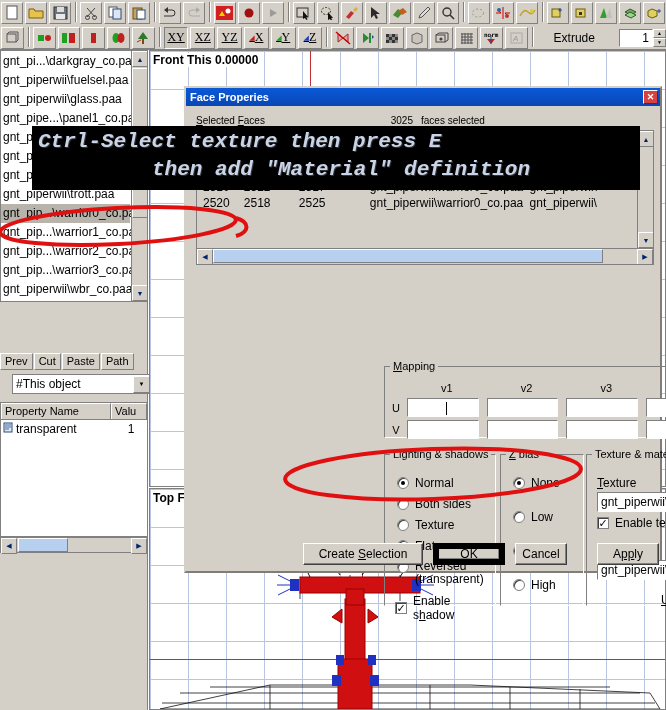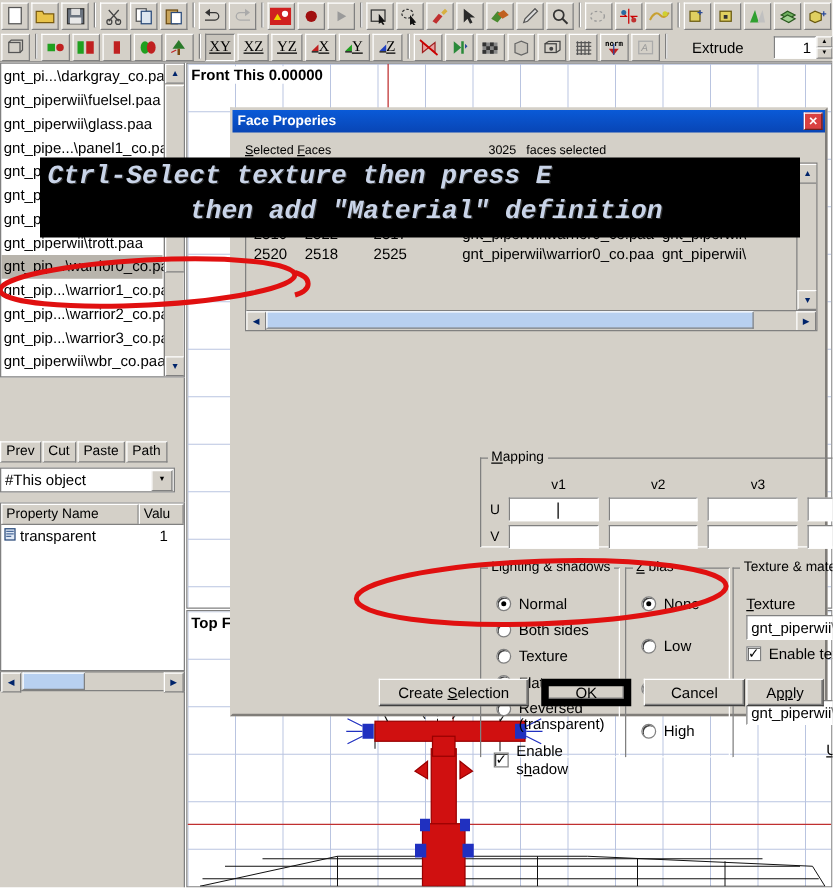--- a/index.html
+++ b/index.html
@@ -52,21 +52,21 @@
   .sbtn { width:16px; height:16px; background:#d4d0c8; border:1px solid #fff;
           border-right-color:#808080; border-bottom-color:#808080;
           display:flex; align-items:center; justify-content:center; font-size:7px; color:#00246b; }
   .sbtn.bot { position:absolute; bottom:0; }
   .sthumb { position:absolute; left:0; width:16px; background:#d4d0c8;
             border:1px solid #fff; border-right-color:#808080; border-bottom-color:#808080; }
   .btnrow { position:absolute; left:0; top:303px; display:flex; }
   .smbtn { height:17px; background:#d4d0c8; border:1px solid #fff;
            border-right-color:#808080; border-bottom-color:#808080;
            font-size:11px; padding:0 4px; line-height:15px; margin-right:1px; }
-  .combo { position:absolute; left:0; top:324px; width:140px; height:20px;
+  .combo { position:absolute; left:12px; top:324px; width:140px; height:20px;
            background:#fff; border:1px solid #808080; display:flex; align-items:center; }
   .combo-text { flex:1; padding-left:3px; font-size:12px; }
   .combo-arrow { width:17px; height:17px; margin-right:1px; background:#d4d0c8;
                  border:1px solid #fff; border-right-color:#808080; border-bottom-color:#808080;
                  display:flex; align-items:center; justify-content:center; font-size:6px; }
   .proplist { position:absolute; left:0; top:352px; width:148px; height:135px;
               background:#fff; border:1px solid #808080; }
   .ph-row { display:flex; height:17px; background:#d4d0c8; border-bottom:1px solid #808080;align-items:center; }
   .ph-cell { border-right:1px solid #808080; border-top:1px solid #fff; border-left:1px solid #fff;
              font-size:11px; line-height:15px; padding-left:3px; }
@@ -722,21 +722,21 @@
     <div class="tm-lab" style="left:74px;top:133px"><u class="ac">U</u>ser value:</div>
 
   </fieldset>
 
   <div class="dlgbtn" style="left:117px;top:455px;width:120px">
     <span>Create <u class="ac">S</u>election</span>
   </div>
   <div class="dlgbtn def" style="left:247px;top:455px;width:72px">
     <span>OK</span>
   </div>
-  <div class="dlgbtn" style="left:329px;top:455px;width:81px">
+  <div class="dlgbtn" style="left:329px;top:455px;width:52px">
     <span>Cancel</span>
   </div>
   <div class="dlgbtn" style="left:411px;top:455px;width:62px">
     <span>A<u class="ac">pp</u>ly</span>
   </div>
 </div>
 
 <div id="banner">
   <div class="l1">Ctrl-Select texture then press E</div>
   <div class="l2">then add "Material" definition</div>

